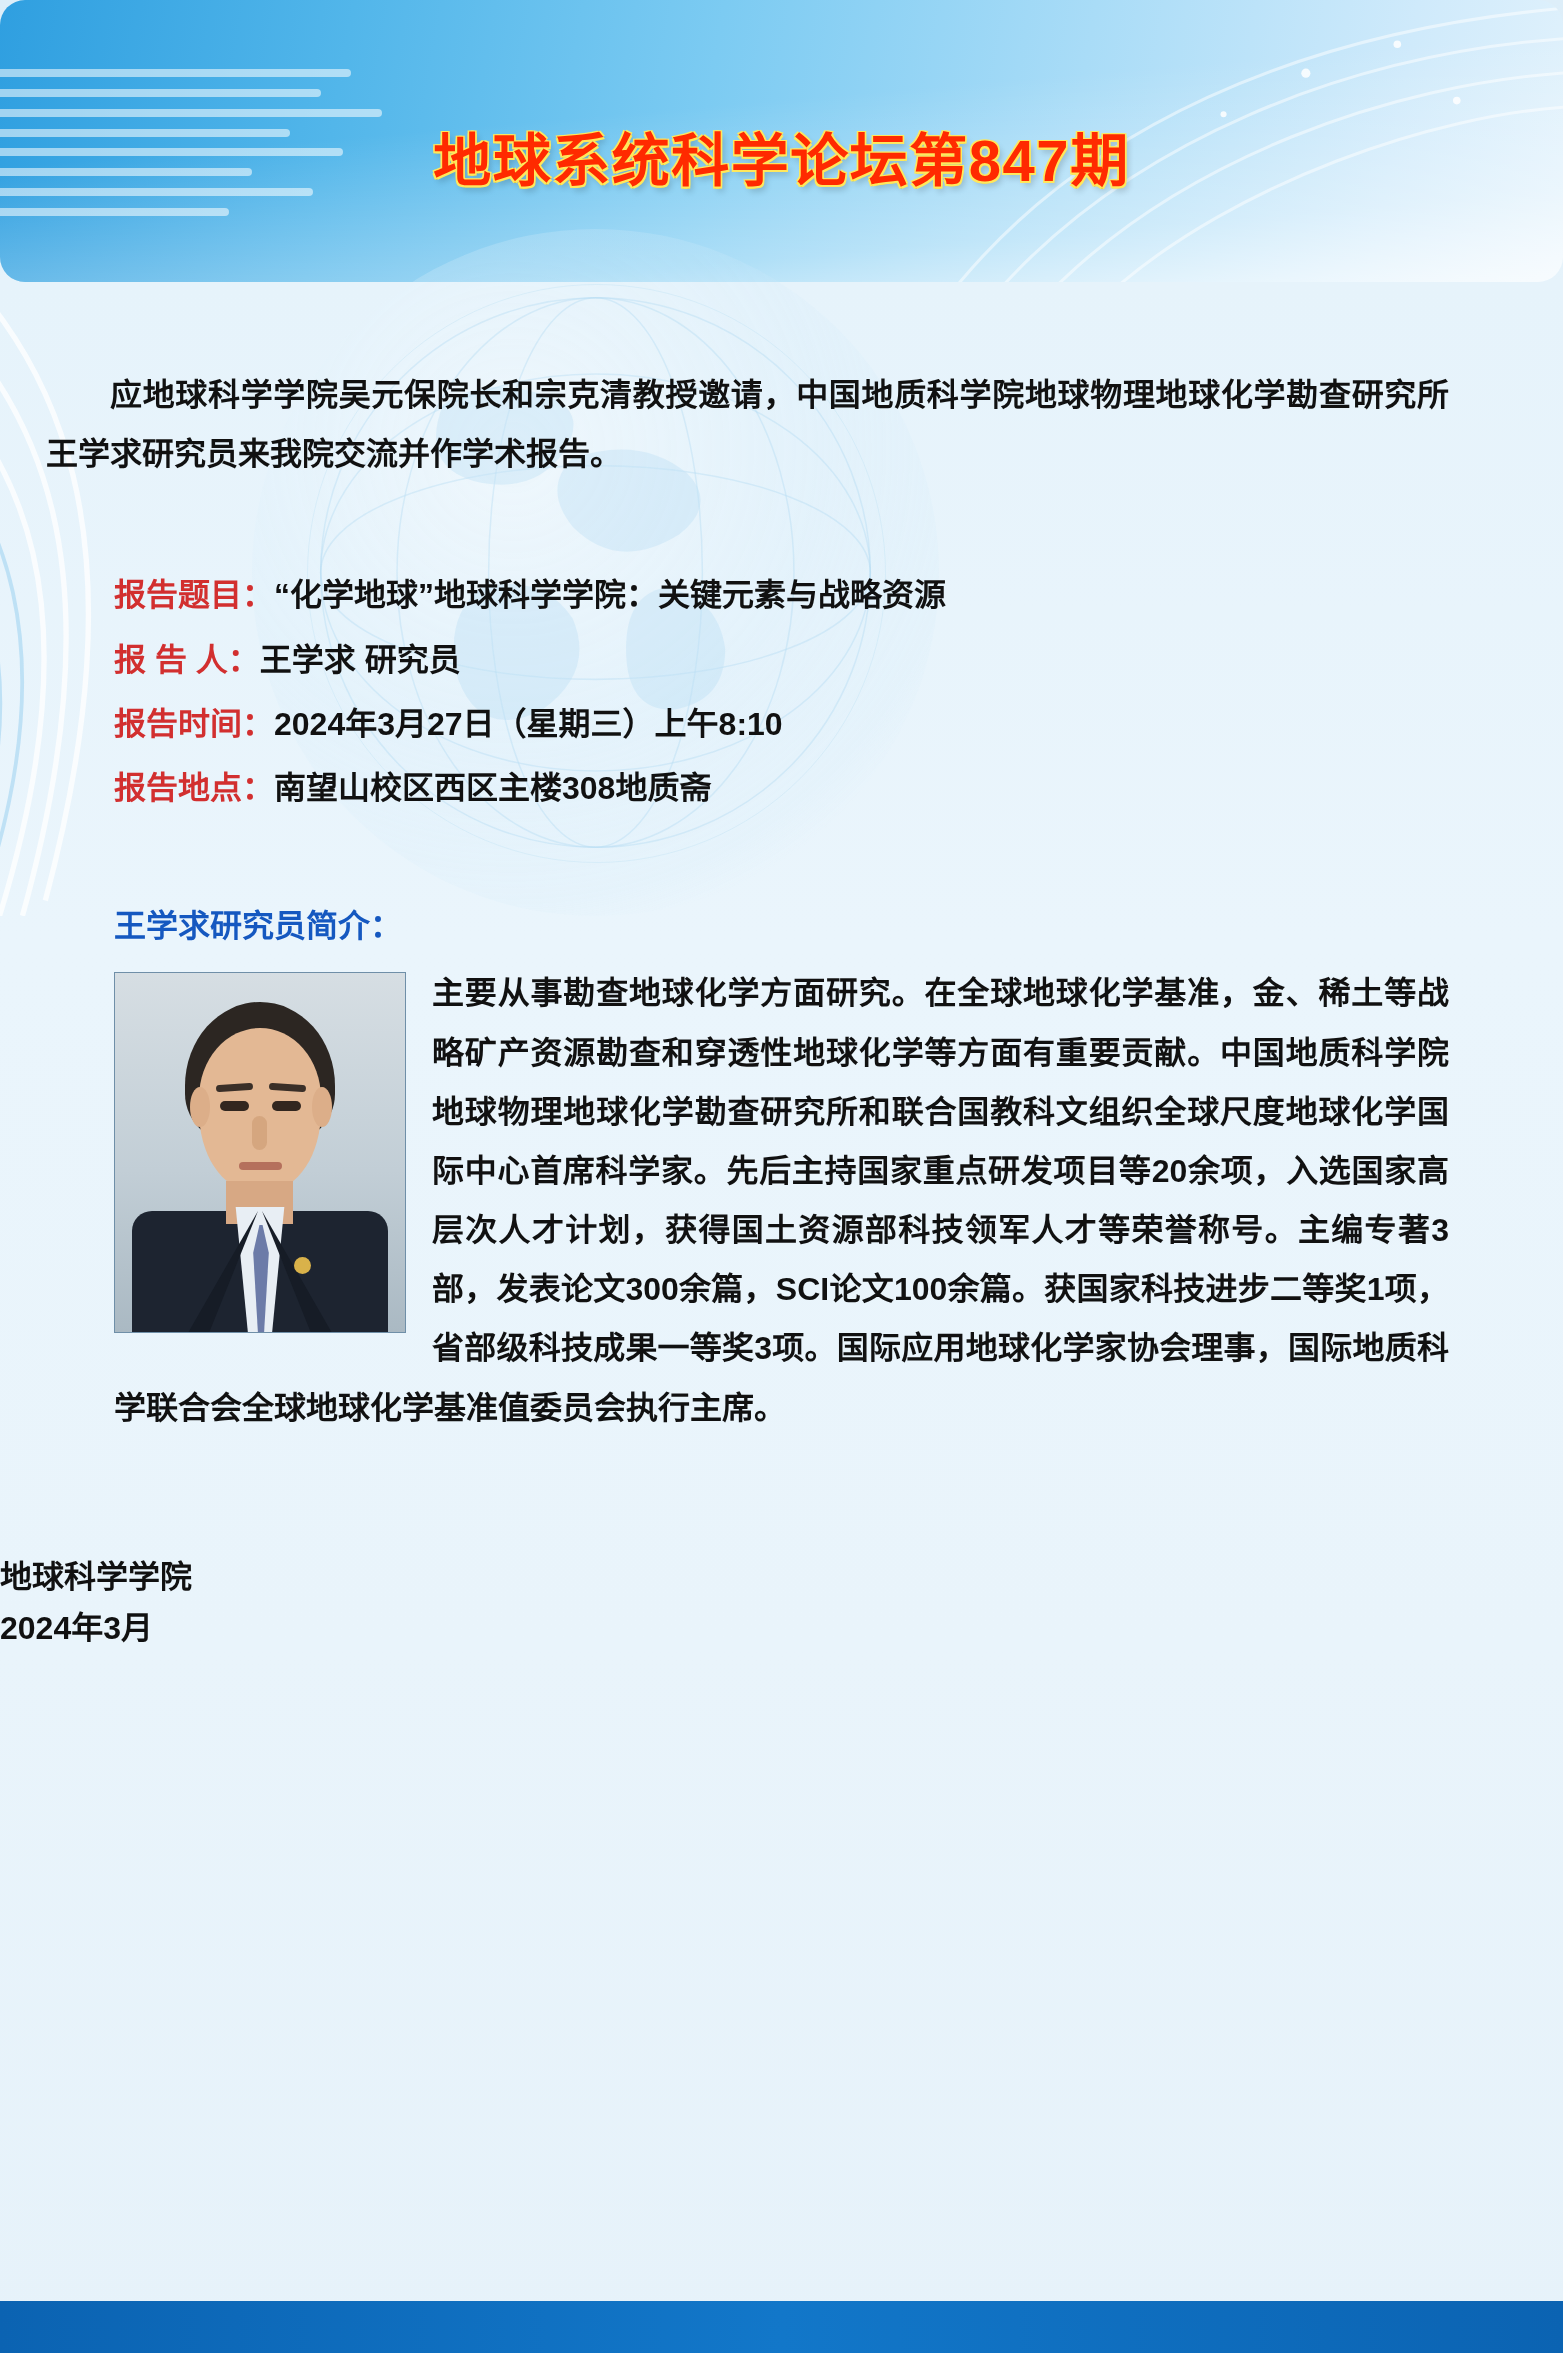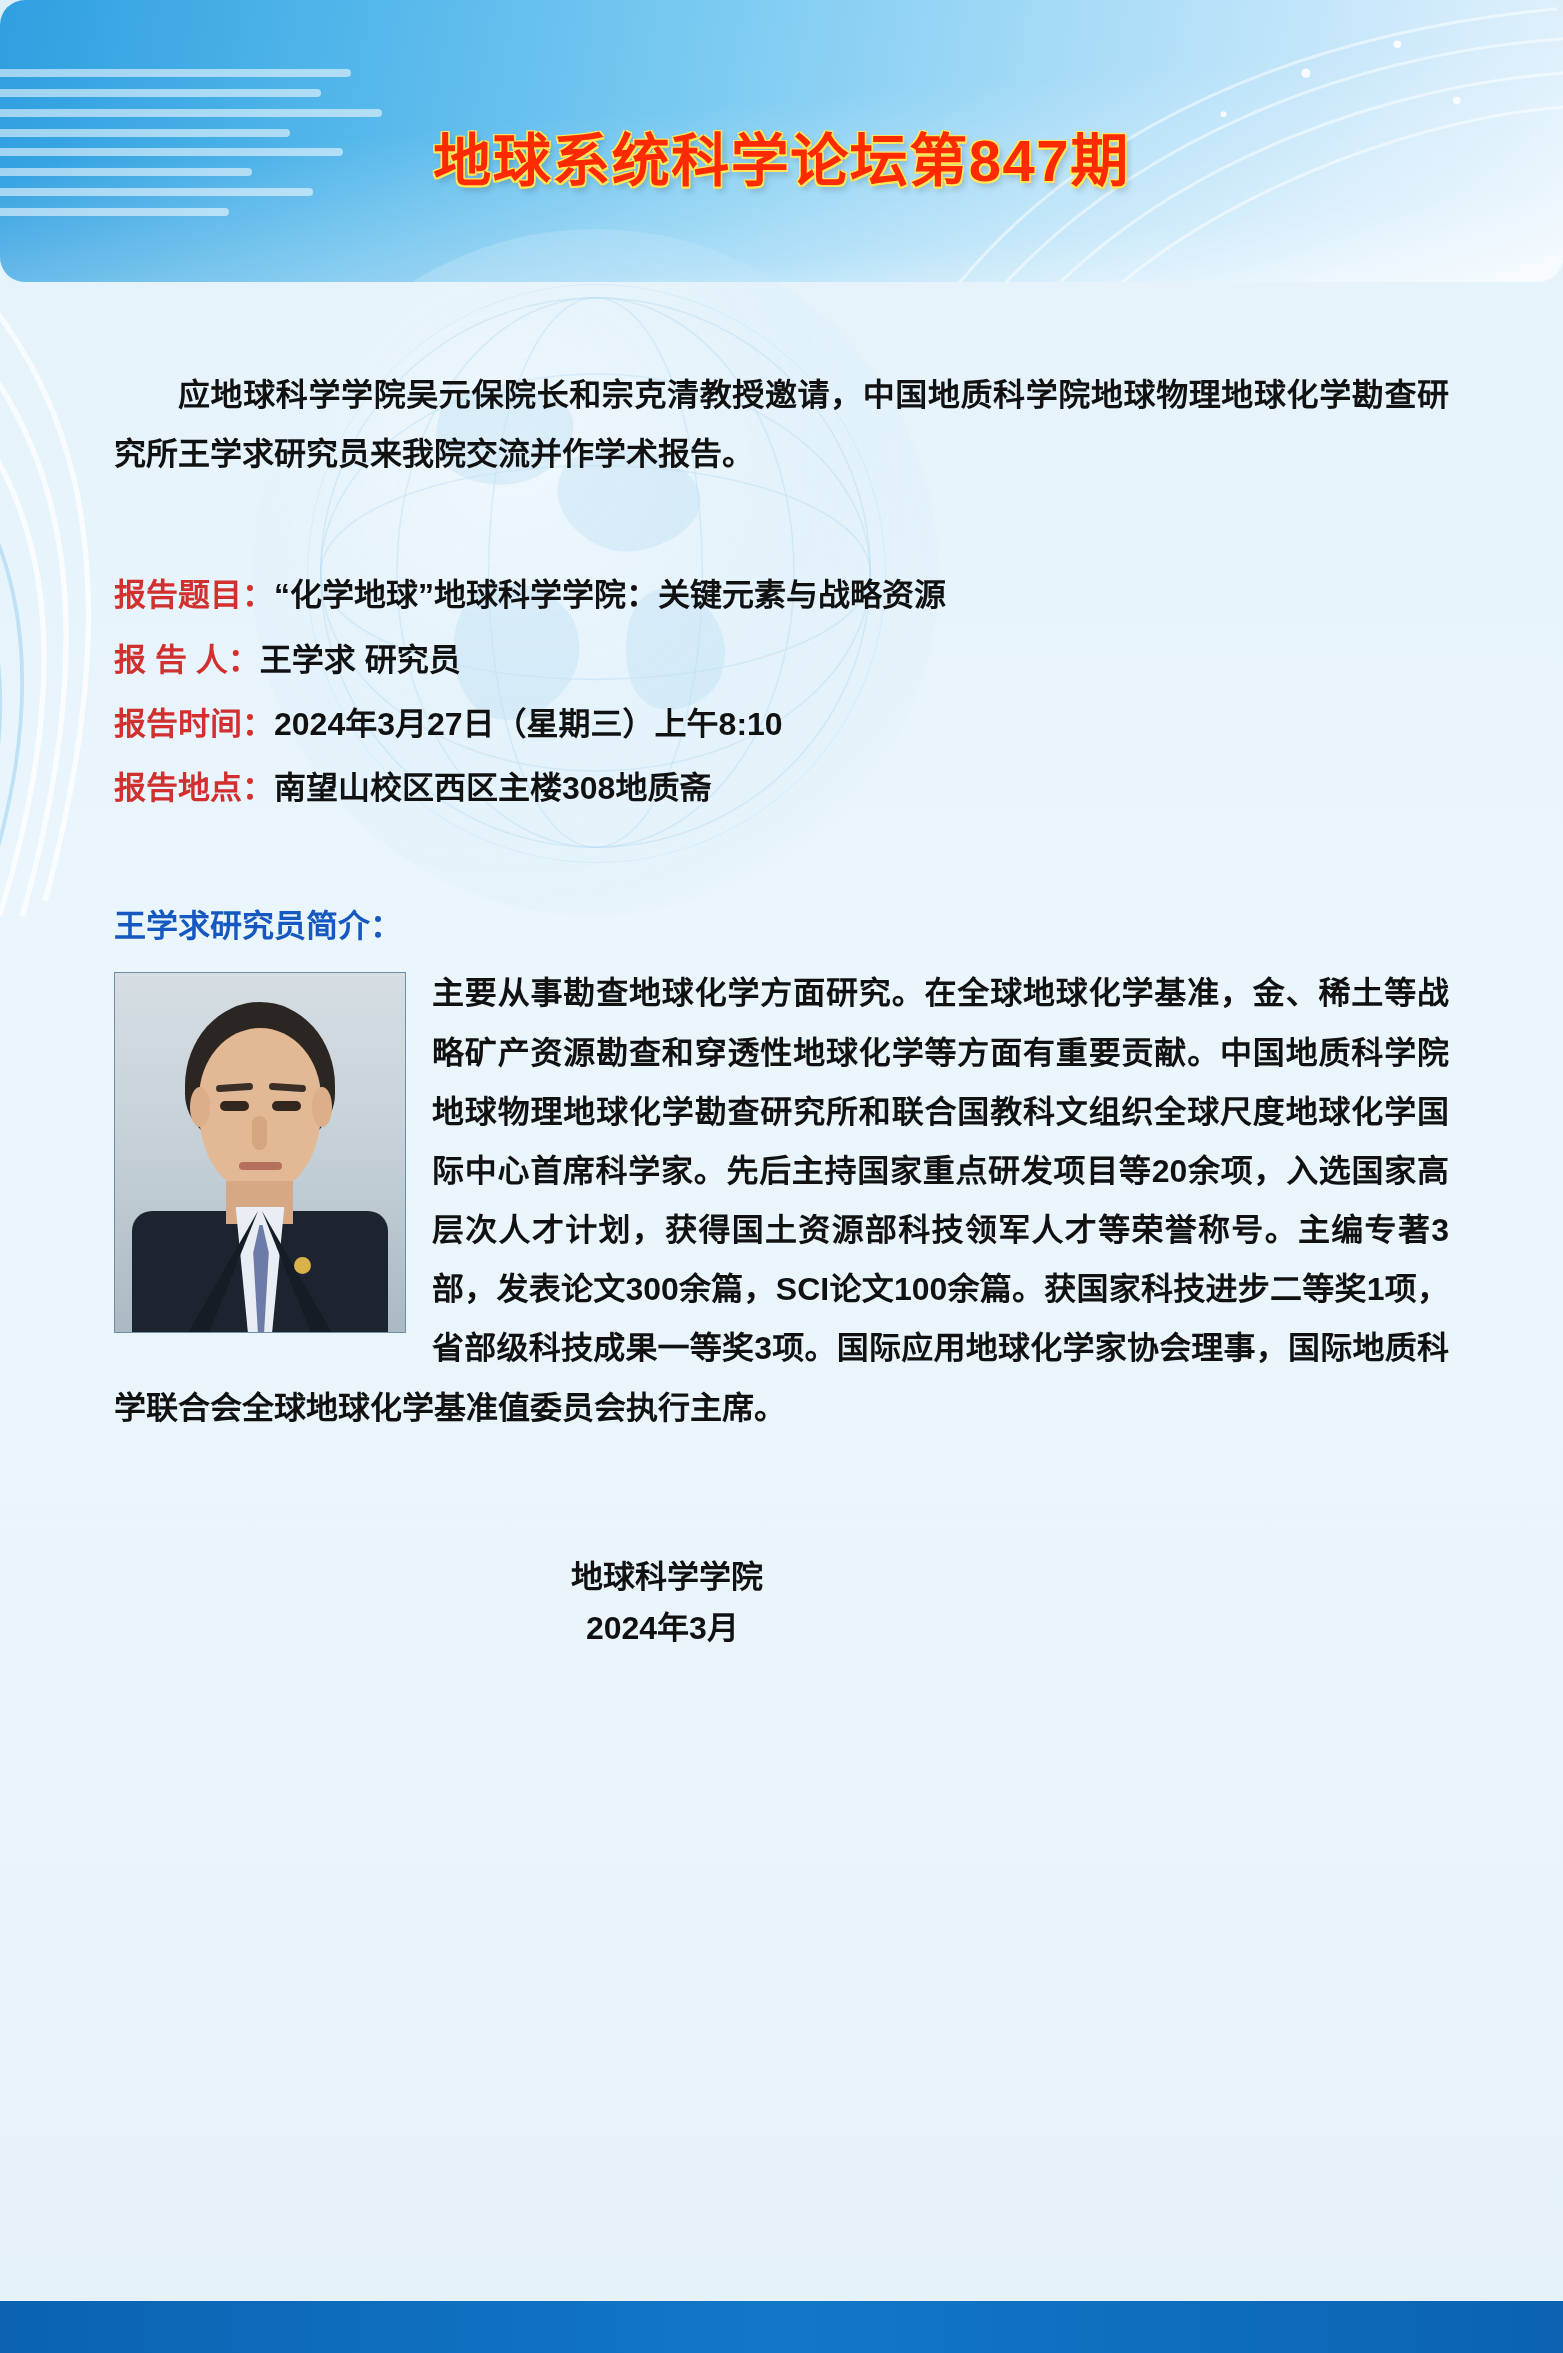--- a/index.html
+++ b/index.html
@@ -112,21 +112,21 @@
   }
 
   
   .content {
     position: absolute;
     left: 0; top: 282px;
     width: 1563px;
     z-index: 5;
   }
   .para-intro {
-    margin: 84px 114px 0 114px;
+    margin: 84px 114px 0 46px;
     font-size: 32px;
     line-height: 1.85;
     color: #111111;
     font-weight: 700;
     text-indent: 64px;
     text-align: justify;
   }
   .info-block {
     margin: 84px 0 0 114px;
     font-size: 32px;
@@ -201,21 +201,21 @@
     text-shadow:
       -2.3px -2.3px 0 #ffe34d,
       2.3px -2.3px 0 #ffe34d,
       -2.3px 2.3px 0 #ffe34d,
       2.3px 2.3px 0 #ffe34d,
       0 3.8px 0 #ffc800,
       4.6px 6.9px 7.6px rgba(0,0,0,0.18);
   }
   .signature {
     margin: 114px 229px 0 0;
-    text-align: center;
+    text-align: left;
     font-size: 32px;
     font-weight: 700;
     color: #111111;
     line-height: 1.6;
   }
   .sig-line2 { padding-right: 9.2px; }
 
   .footer-band {
     position: absolute;
     left: 0; bottom: 0;

